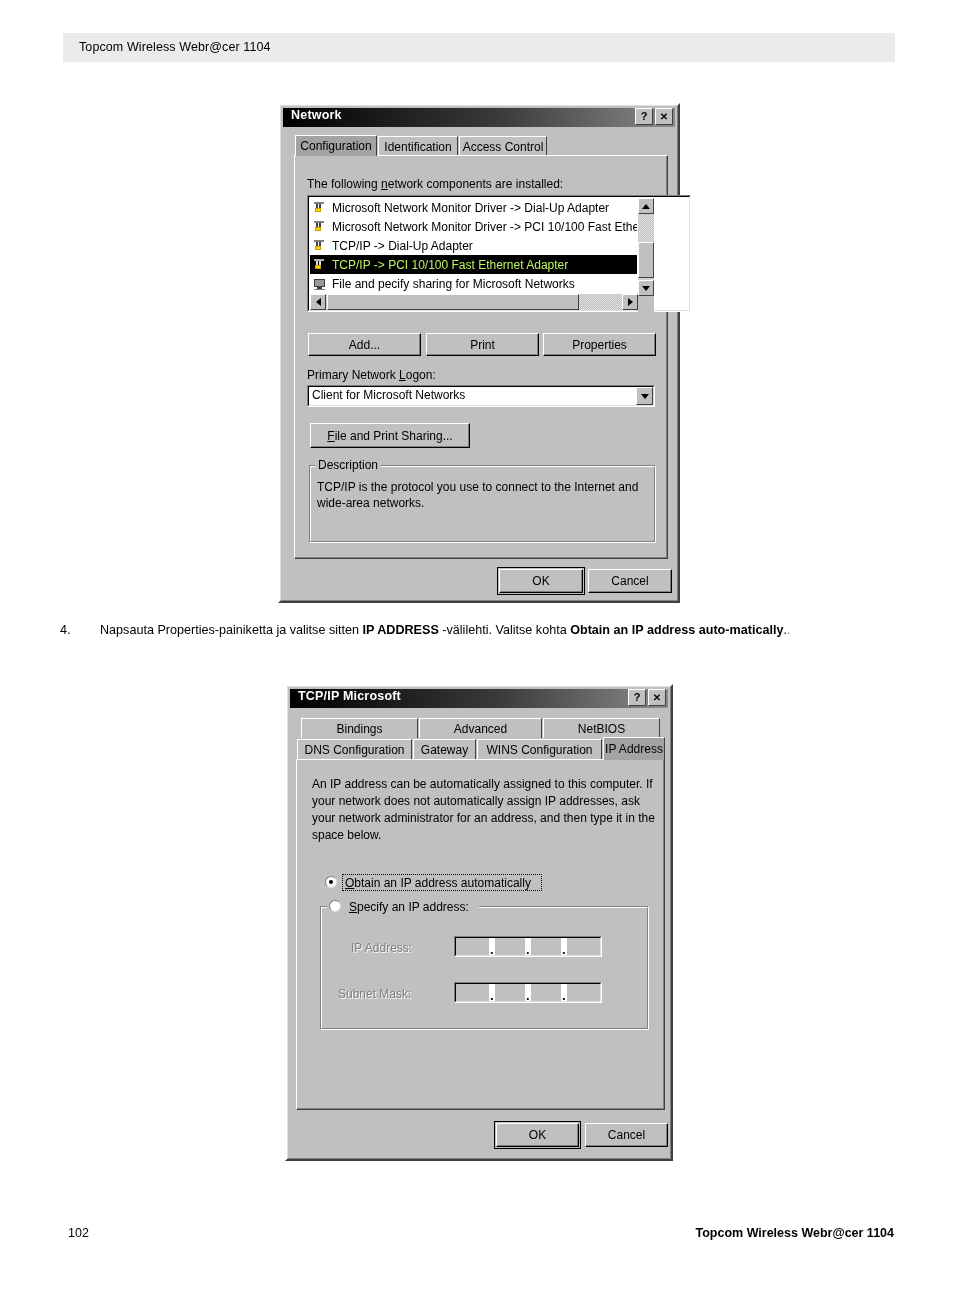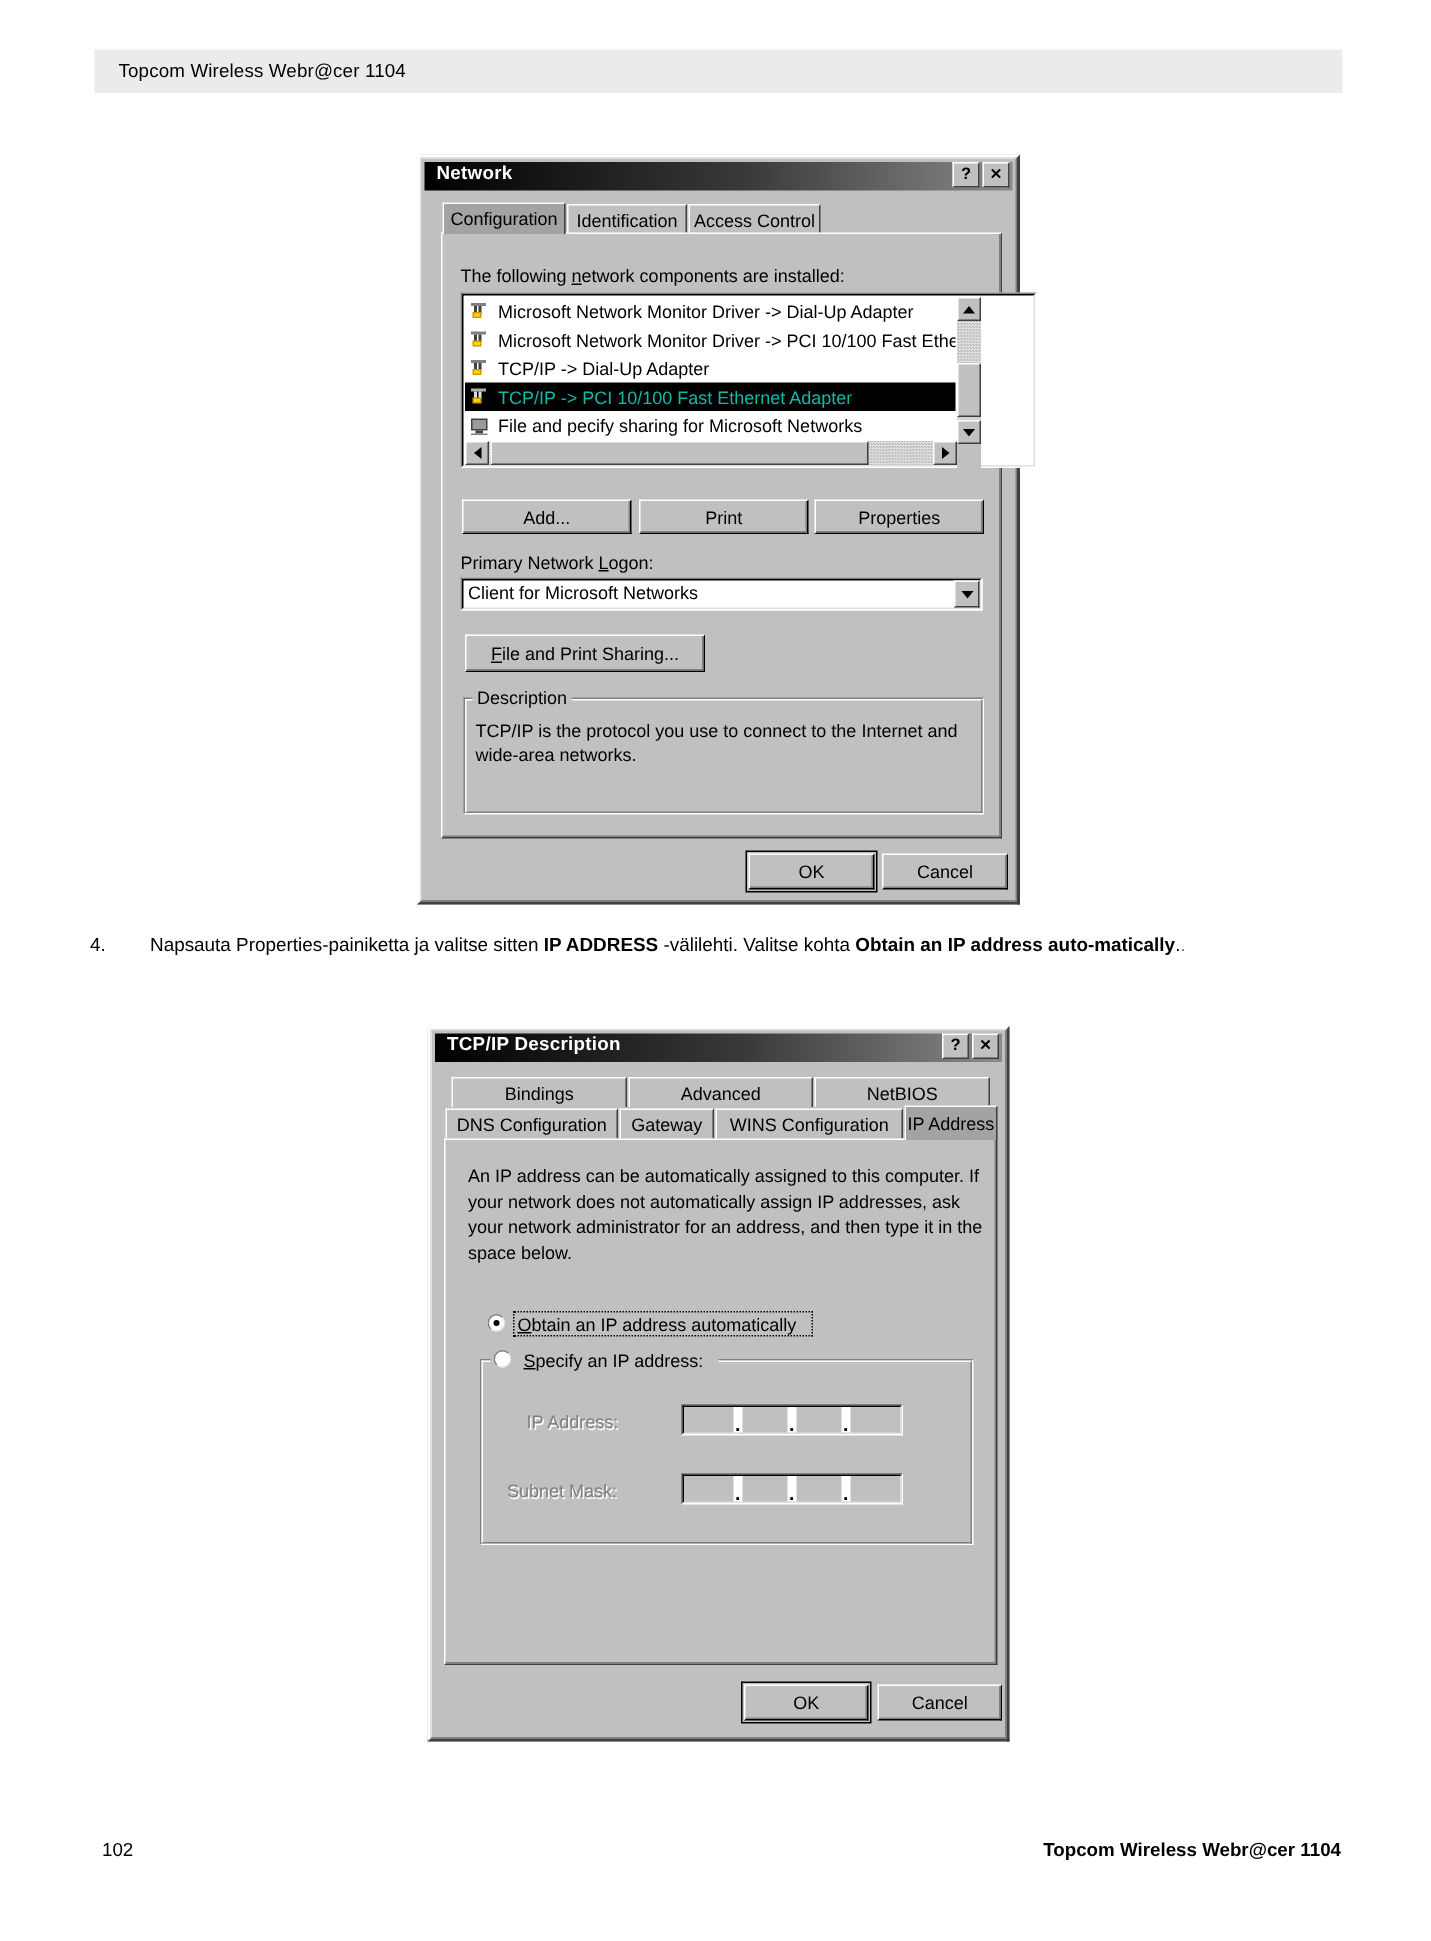--- a/index.html
+++ b/index.html
@@ -191,21 +191,21 @@
   
   .listrow {
     position: relative;
     height: 19px;
     display: flex; align-items: center;
     font-size: 12px;
     padding-left: 2px;
     white-space: nowrap;
     overflow: hidden;
   }
-  .listrow.sel { background: #000000; color: #14b8a6; }
+  .listrow.sel { background: #000000; color: #bef264; }
   .ico { width: 17px; height: 16px; flex: 0 0 17px; margin-right: 3px; position: relative; }
 
   
   .sb-v { position: absolute; width: 16px; background: #c0c0c0; }
   .sb-h { position: absolute; height: 16px; background: #c0c0c0; }
   .sb-track { position:absolute; background: repeating-conic-gradient(#c0c0c0 0% 25%, #dfdfdf 0% 50%) 0 0/2px 2px; }
   .sb-btn {
     position: absolute;
     background: #c0c0c0;
     border-top: 1px solid #ffffff;
@@ -514,21 +514,21 @@
   <span class="num">4.</span>
   <div class="body">
     <span>Napsauta Properties-painiketta ja valitse sitten </span><b>IP ADDRESS</b><span> -välilehti. Valitse kohta </span><b>Obtain an IP address auto-matically</b><span>.</span><span class="green">.</span>
   </div>
 </div>
 
 <div class="win" style="left:285px; top:684px; width:388px; height:477px;">
   <div class="win-inner-bevel"></div>
 
   <div class="titlebar">
-    <span class="title">TCP/IP Description</span>
+    <span class="title">TCP/IP Microsoft</span>
     <span class="tb-btn">?</span>
     <span class="tb-btn" style="font-size:10px;">✕</span>
   </div>
 
   <div class="tab" style="left:14px; top:32px; width:117px;">
     <span>Bindings</span>
   </div>
   <div class="tab" style="left:132px; top:32px; width:123px;">
     <span>Advanced</span>
   </div>

